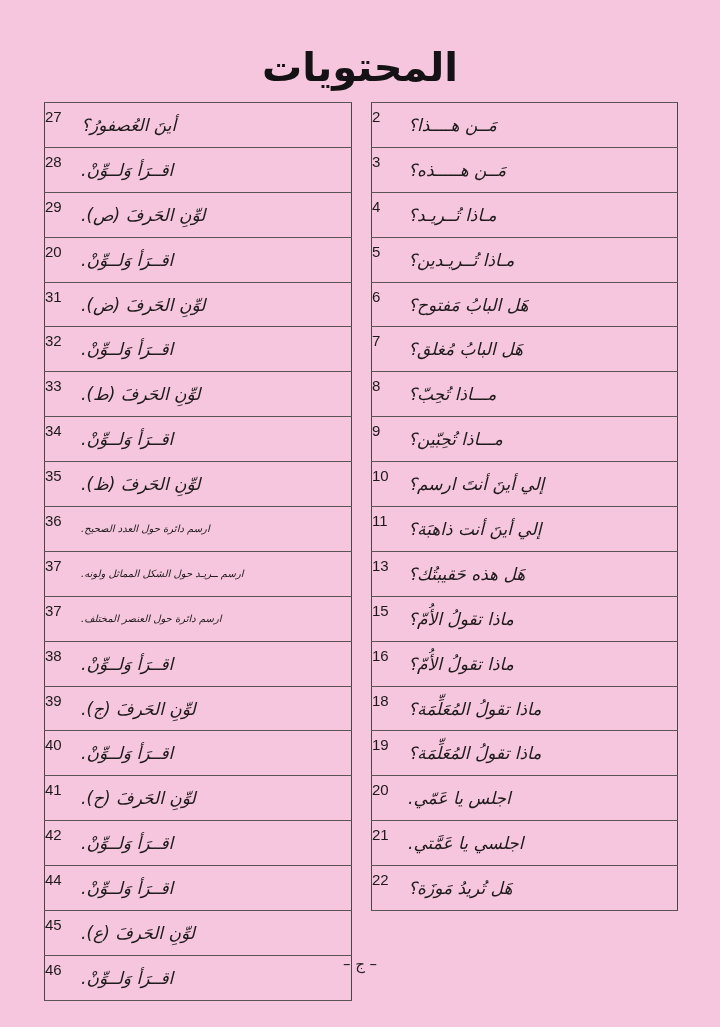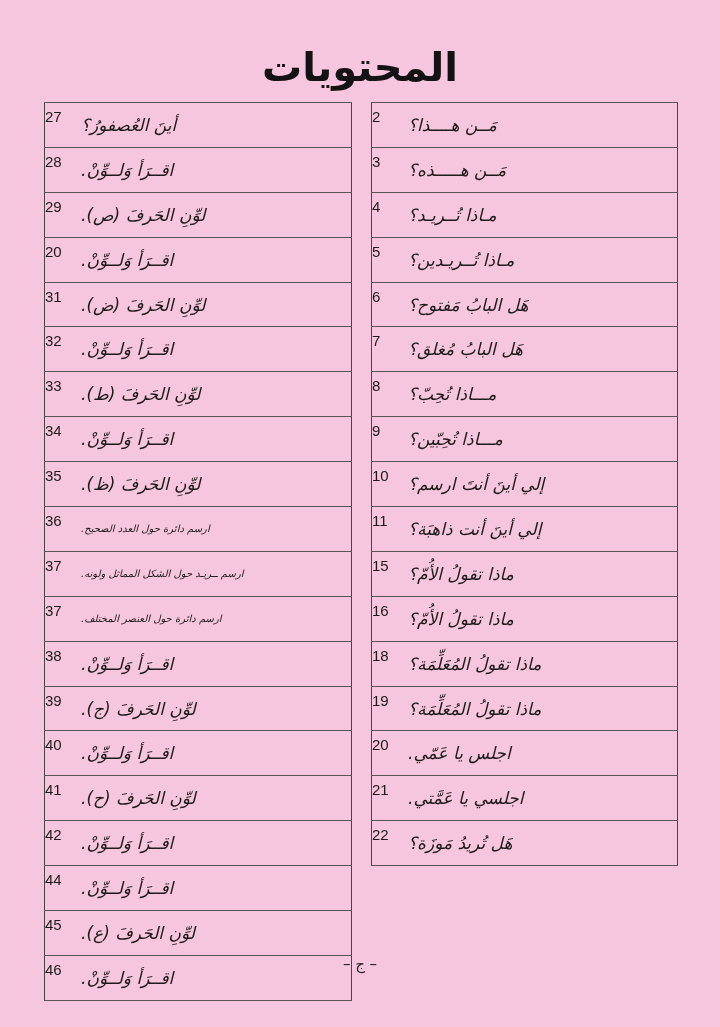--- a/index.html
+++ b/index.html
@@ -189,20 +189,24 @@
       </tr>
     <tr>
         <td class="num">10</td>
         <td class="txt">إلي أينَ أنتَ ارسم؟</td>
       </tr>
     <tr>
         <td class="num">11</td>
         <td class="txt">إلي أينَ أنت ذاهبَة؟</td>
       </tr>
     <tr>
+        <td class="num">13</td>
+        <td class="txt">هَل هذه حَقيبتُك؟</td>
+      </tr>
+    <tr>
         <td class="num">15</td>
         <td class="txt">ماذا تقولُ الأُمّ؟</td>
       </tr>
     <tr>
         <td class="num">16</td>
         <td class="txt">ماذا تقولُ الأُمّ؟</td>
       </tr>
     <tr>
         <td class="num">18</td>
         <td class="txt">ماذا تقولُ المُعَلِّمَة؟</td>

